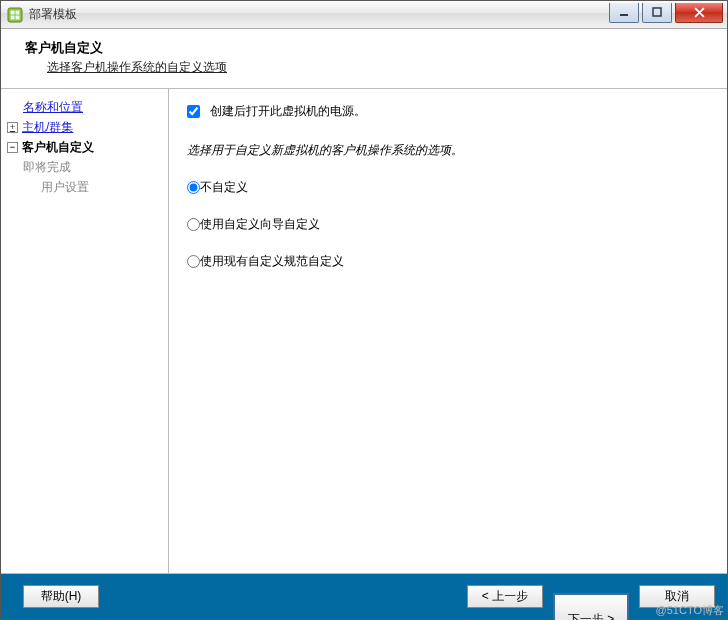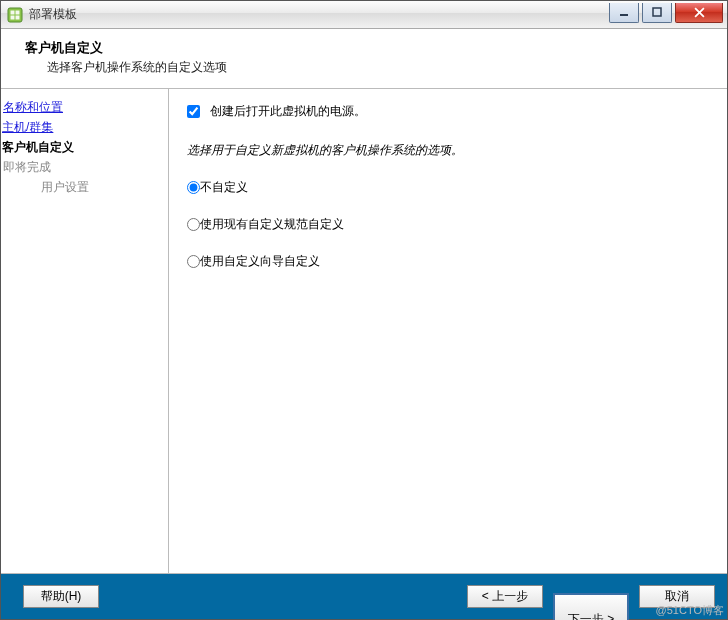--- a/index.html
+++ b/index.html
@@ -56,36 +56,36 @@
       border-color: #8b2c21;
       color: #fff;
       margin-right: 4px;
     }
     .header-section {
       padding: 10px 16px 12px 24px;
       border-bottom: 1px solid #bbb;
       background: #fff;
     }
     .header-title { font-weight: bold; font-size: 13px; color: #000; margin-bottom: 2px;}
-    .header-sub { font-size: 12px; color: #222; padding-left: 22px;}
+    .header-sub { font-size: 12px; color: #222; padding-left: 22px; text-decoration: underline;}
     .body {
       flex: 1;
       display: flex;
       background: #fff;
     }
     .sidebar {
       width: 168px;
       border-right: 1px solid #bbb;
       padding: 8px 0 0 0;
       background: #fff;
     }
     .side-item {
       display: flex;
       align-items: center;
-      padding: 1px 4px 1px 2px;
+      padding: 1px 4px 1px 22px;
       line-height: 18px;
       font-size: 12px;
       white-space: nowrap;
     }
     .side-item.link { color: #1a1adb; text-decoration: underline; cursor: pointer;}
     .side-item.current { font-weight: bold; color: #000; }
     .side-item.disabled { color: #888; }
     .side-indent { padding-left: 40px; }
     .tree-toggle {
       display: inline-block; width: 11px; height: 11px;
@@ -198,25 +198,25 @@
       </div>
 
       <div class="section-text">选择用于自定义新虚拟机的客户机操作系统的选项。</div>
 
       <div class="radio-row">
         <input type="radio" name="cust" checked="" style="">
         <label>不自定义</label>
       </div>
       <div class="radio-row">
         <input type="radio" name="cust" style="">
-        <label>使用现有自定义规范自定义</label>
+        <label>使用自定义向导自定义</label>
       </div>
       <div class="radio-row">
         <input type="radio" name="cust" style="">
-        <label>使用自定义向导自定义</label>
+        <label>使用现有自定义规范自定义</label>
       </div>
     </div>
   </div>
 
   <div class="footer">
     <button class="btn">帮助(H)</button>
     <div class="spacer"></div>
     <button class="btn">&lt; 上一步</button>
     <button class="btn primary">下一步 &gt;</button>
     <button class="btn">取消</button>

